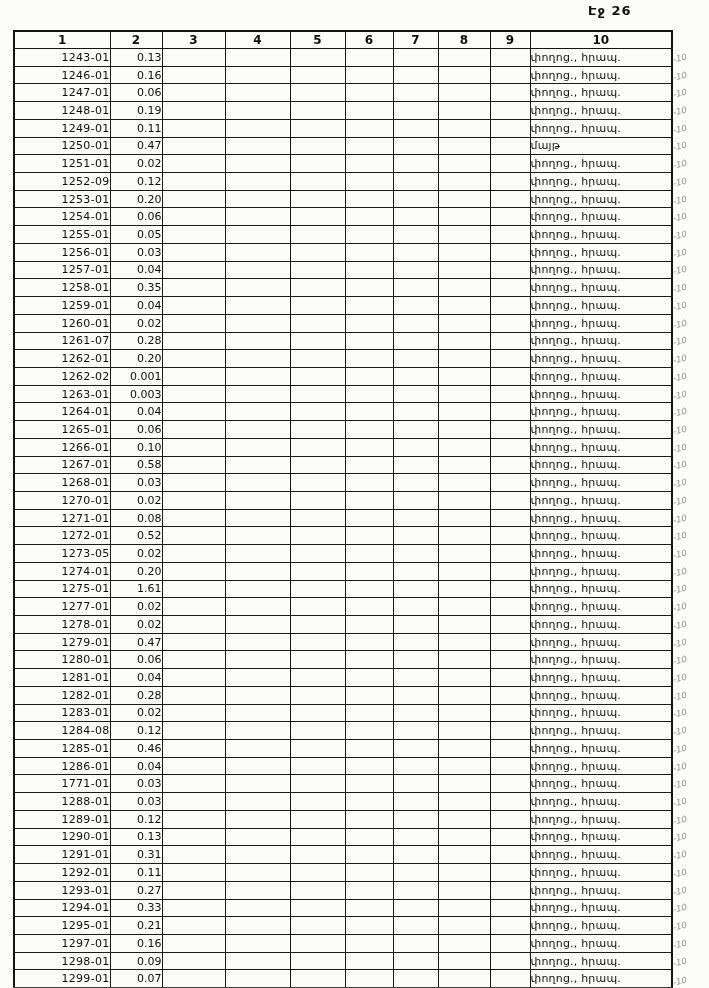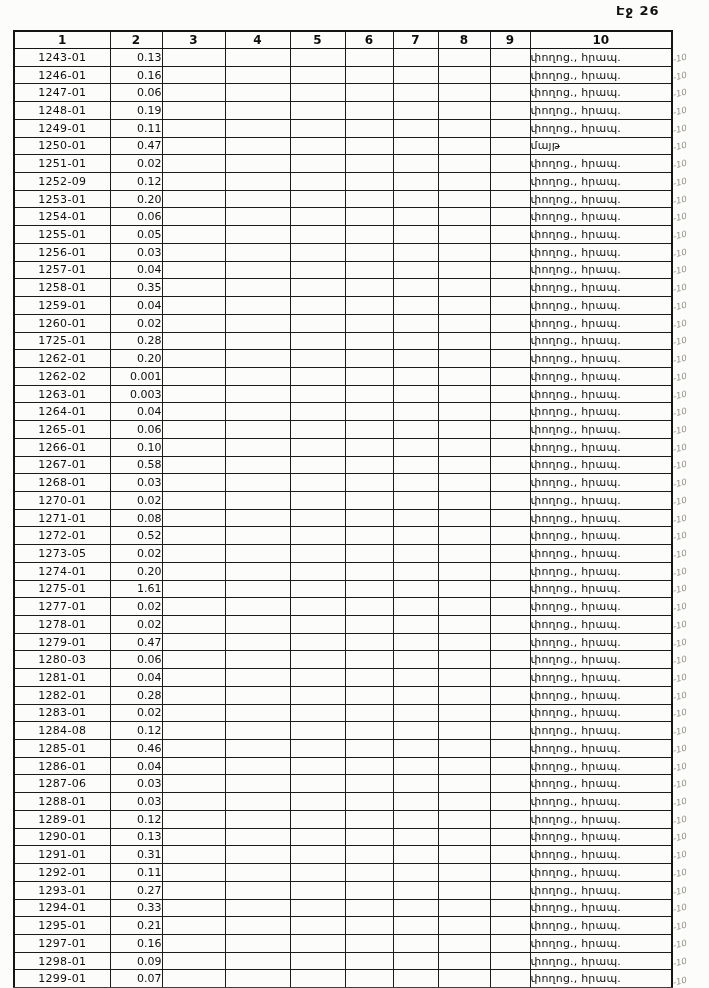--- a/index.html
+++ b/index.html
@@ -4,38 +4,38 @@
 <style>
   html,body{margin:0;padding:0;}
   body{
     width:709px;height:988px;position:relative;
     background:#fcfcfa;
     font-family:"DejaVu Sans","Liberation Sans",sans-serif;
     color:#151515;
     overflow:hidden;
   }
   .page-label{
-    position:absolute;top:3px;left:616px;
+    position:absolute;top:3px;left:588px;
     font-size:13px;font-weight:700;letter-spacing:1px;color:#111;
   }
   table.grid{
     position:absolute;left:13px;top:30px;
     border-collapse:collapse;table-layout:fixed;
   }
   table.grid th, table.grid td{
     border:1px solid #1c1c1c;
     padding:0;margin:0;overflow:hidden;white-space:nowrap;
   }
   table.grid th{
     height:16px;font-size:12px;font-weight:700;text-align:center;
     border-top:2px solid #141414;border-bottom:1px solid #141414;
     color:#0e0e0e;
   }
   table.grid td{height:16.72px;font-size:11px;}
-  td.code-cell{padding-left:8px;text-align:center;letter-spacing:0.3px;color:#0d0d0d;}
+  td.code-cell{padding-left:8px;text-align:right;letter-spacing:0.3px;color:#0d0d0d;}
   td.value-cell{text-align:right;color:#0d0d0d;}
   td.empty-cell{background:transparent;}
   td.note-cell{padding-left:5px;font-size:10.5px;letter-spacing:0.2px;color:#121212;}
   .edge-left{border-left:2px solid #141414 !important;}
   .edge-right{border-right:2px solid #141414 !important;}
   tr:last-child td{border-bottom:7px solid #404040;}
   th.margin-head, td.margin-cell{
     border:none !important;background:transparent;
   }
   td.margin-cell{padding-left:5px;}
@@ -283,21 +283,21 @@
     <td class="empty-cell"></td>
     <td class="empty-cell"></td>
     <td class="empty-cell"></td>
     <td class="empty-cell"></td>
     <td class="empty-cell"></td>
     <td class="empty-cell"></td>
     <td class="note-cell edge-right">փողոց., հրապ.</td>
     <td class="margin-cell"><span class="margin-mark">-10</span></td>
   </tr>
       <tr>
-    <td class="code-cell edge-left">1725-01</td>
+    <td class="code-cell edge-left">1261-07</td>
     <td class="value-cell">0.28</td>
     <td class="empty-cell"></td>
     <td class="empty-cell"></td>
     <td class="empty-cell"></td>
     <td class="empty-cell"></td>
     <td class="empty-cell"></td>
     <td class="empty-cell"></td>
     <td class="empty-cell"></td>
     <td class="note-cell edge-right">փողոց., հրապ.</td>
     <td class="margin-cell"><span class="margin-mark">-10</span></td>
@@ -517,21 +517,21 @@
     <td class="empty-cell"></td>
     <td class="empty-cell"></td>
     <td class="empty-cell"></td>
     <td class="empty-cell"></td>
     <td class="empty-cell"></td>
     <td class="empty-cell"></td>
     <td class="note-cell edge-right">փողոց., հրապ.</td>
     <td class="margin-cell"><span class="margin-mark">-10</span></td>
   </tr>
       <tr>
-    <td class="code-cell edge-left">1280-03</td>
+    <td class="code-cell edge-left">1280-01</td>
     <td class="value-cell">0.06</td>
     <td class="empty-cell"></td>
     <td class="empty-cell"></td>
     <td class="empty-cell"></td>
     <td class="empty-cell"></td>
     <td class="empty-cell"></td>
     <td class="empty-cell"></td>
     <td class="empty-cell"></td>
     <td class="note-cell edge-right">փողոց., հրապ.</td>
     <td class="margin-cell"><span class="margin-mark">-10</span></td>
@@ -608,21 +608,21 @@
     <td class="empty-cell"></td>
     <td class="empty-cell"></td>
     <td class="empty-cell"></td>
     <td class="empty-cell"></td>
     <td class="empty-cell"></td>
     <td class="empty-cell"></td>
     <td class="note-cell edge-right">փողոց., հրապ.</td>
     <td class="margin-cell"><span class="margin-mark">-10</span></td>
   </tr>
       <tr>
-    <td class="code-cell edge-left">1287-06</td>
+    <td class="code-cell edge-left">1771-01</td>
     <td class="value-cell">0.03</td>
     <td class="empty-cell"></td>
     <td class="empty-cell"></td>
     <td class="empty-cell"></td>
     <td class="empty-cell"></td>
     <td class="empty-cell"></td>
     <td class="empty-cell"></td>
     <td class="empty-cell"></td>
     <td class="note-cell edge-right">փողոց., հրապ.</td>
     <td class="margin-cell"><span class="margin-mark">-10</span></td>

